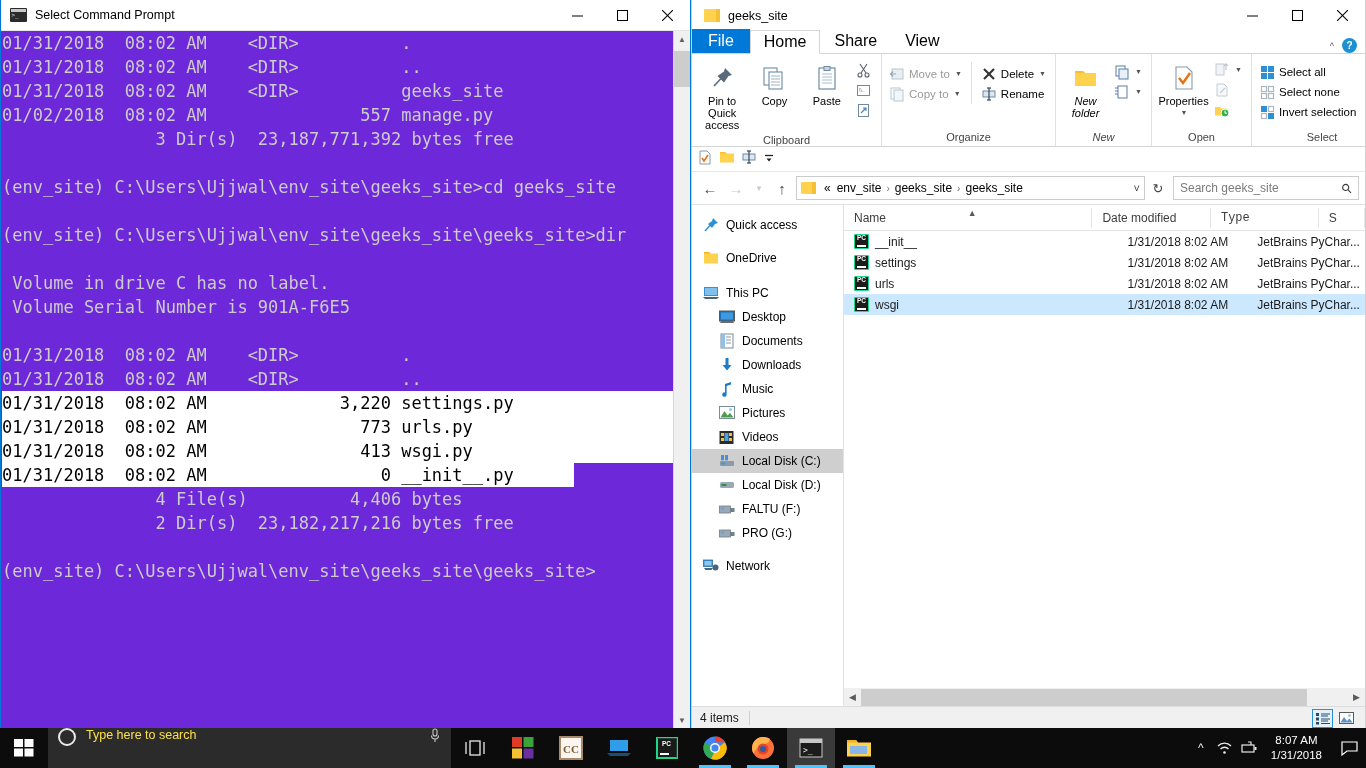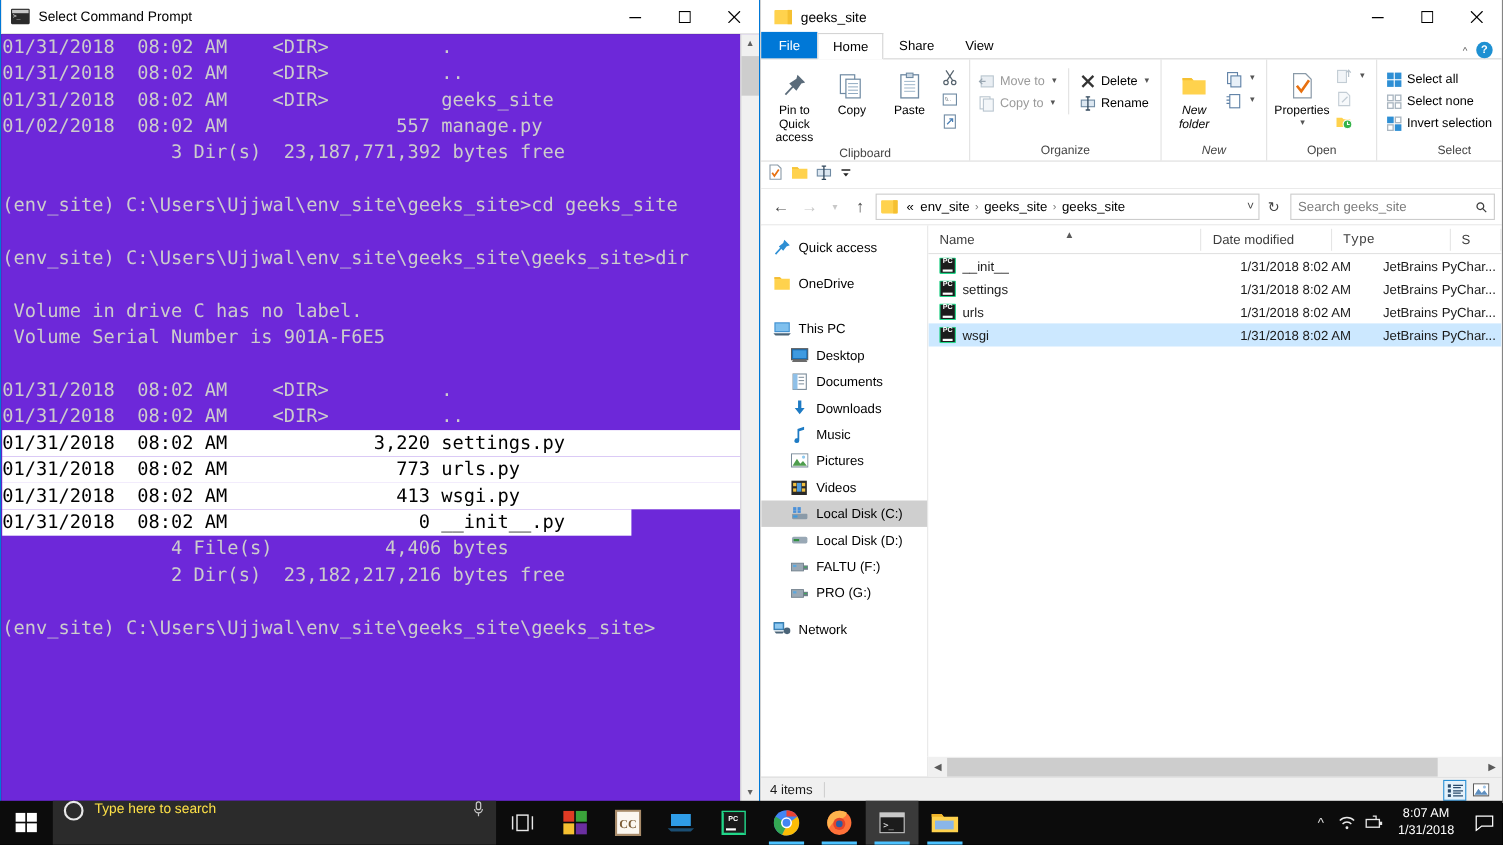--- a/index.html
+++ b/index.html
@@ -84,21 +84,21 @@
     content: ""; position: absolute; right: 0; top: 0; bottom: 0; width: 4px;
     background: #f5c031;
   }
   #exp-title { font-size: 12.5px; color: #000; flex: 1; }
 
   #exp-tabs {
     height: 23px; display: flex; align-items: flex-end; background: #fff; flex: none;
     border-bottom: 1px solid #d4d4d4; position: relative;
   }
   .exp-tab {
-    font-size: 12px; padding: 3px 14px 4px; line-height: 16px; color: #000;
+    font-size: 16px; padding: 3px 14px 4px; line-height: 16px; color: #000;
   }
   .exp-tab.file { background: #0078d7; color: #fff; padding: 4px 16px 4px; font-weight: normal; }
   .exp-tab.active {
     background: #fff; border: 1px solid #d4d4d4; border-bottom: 1px solid #fff;
     margin-bottom: -1px; position: relative; z-index: 2; padding: 3px 13px;
   }
   #exp-tabs-right { margin-left: auto; display: flex; align-items: center; gap: 8px; padding-right: 8px; }
   #help-icon {
     width: 15px; height: 15px; border-radius: 50%; background: #1e90d2;
     color: #fff; font-size: 10px; display: flex; align-items: center; justify-content: center;
@@ -707,21 +707,21 @@
           </div>
           <div class="nav-item" style="margin-top: 9px;">
             <span style="width: 17px; height: 16px; display: flex; align-items: center; justify-content: center; flex: 0 0 auto;">
               <svg width="16" height="14" viewBox="0 0 16 14">
                 <path d="M1 1 h5 l1.5 1.5 h7.5 v10 h-14 z" fill="#ffd24d"></path>
                 <path d="M1 1 h5 l1.5 1.5 h-6.5 z" fill="#f0b429"></path>
               </svg>
             </span>
             <span>OneDrive</span>
           </div>
-          <div class="nav-item" style="margin-top: 17px;">
+          <div class="nav-item" style="margin-top: 11px;">
             <span style="width: 17px; height: 16px; display: flex; align-items: center; justify-content: center; flex: 0 0 auto;">
               <svg width="16" height="14" viewBox="0 0 16 14">
                 <rect x="1" y="1" width="14" height="9" fill="#3b8ed0"></rect>
                 <rect x="2" y="2" width="12" height="7" fill="#7fc0ee"></rect>
                 <path d="M0 11 h16 l-2 2 h-12 z" fill="#4a6478"></path>
               </svg>
             </span>
             <span>This PC</span>
           </div>
           <div class="nav-item indent">

